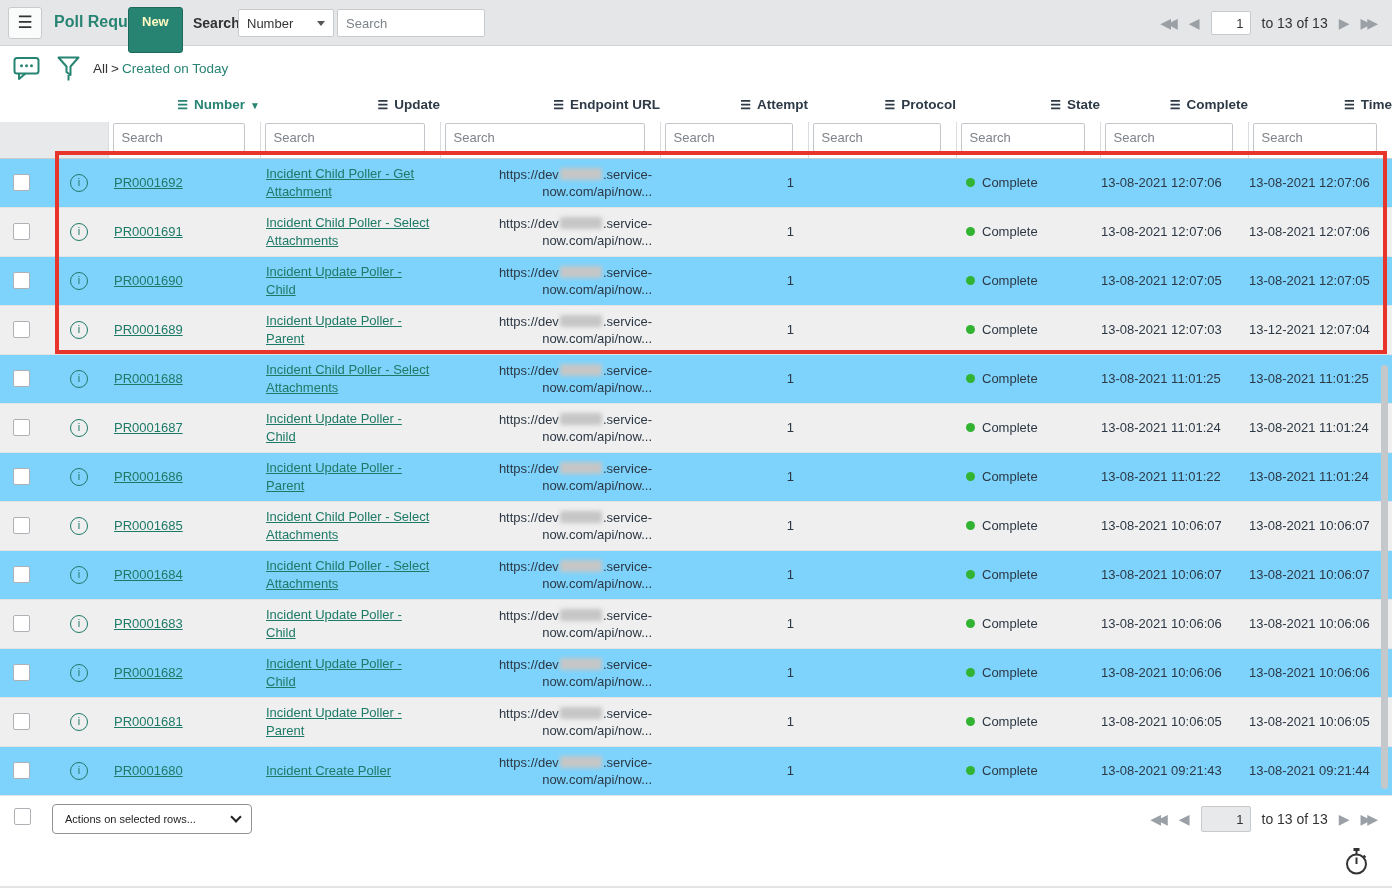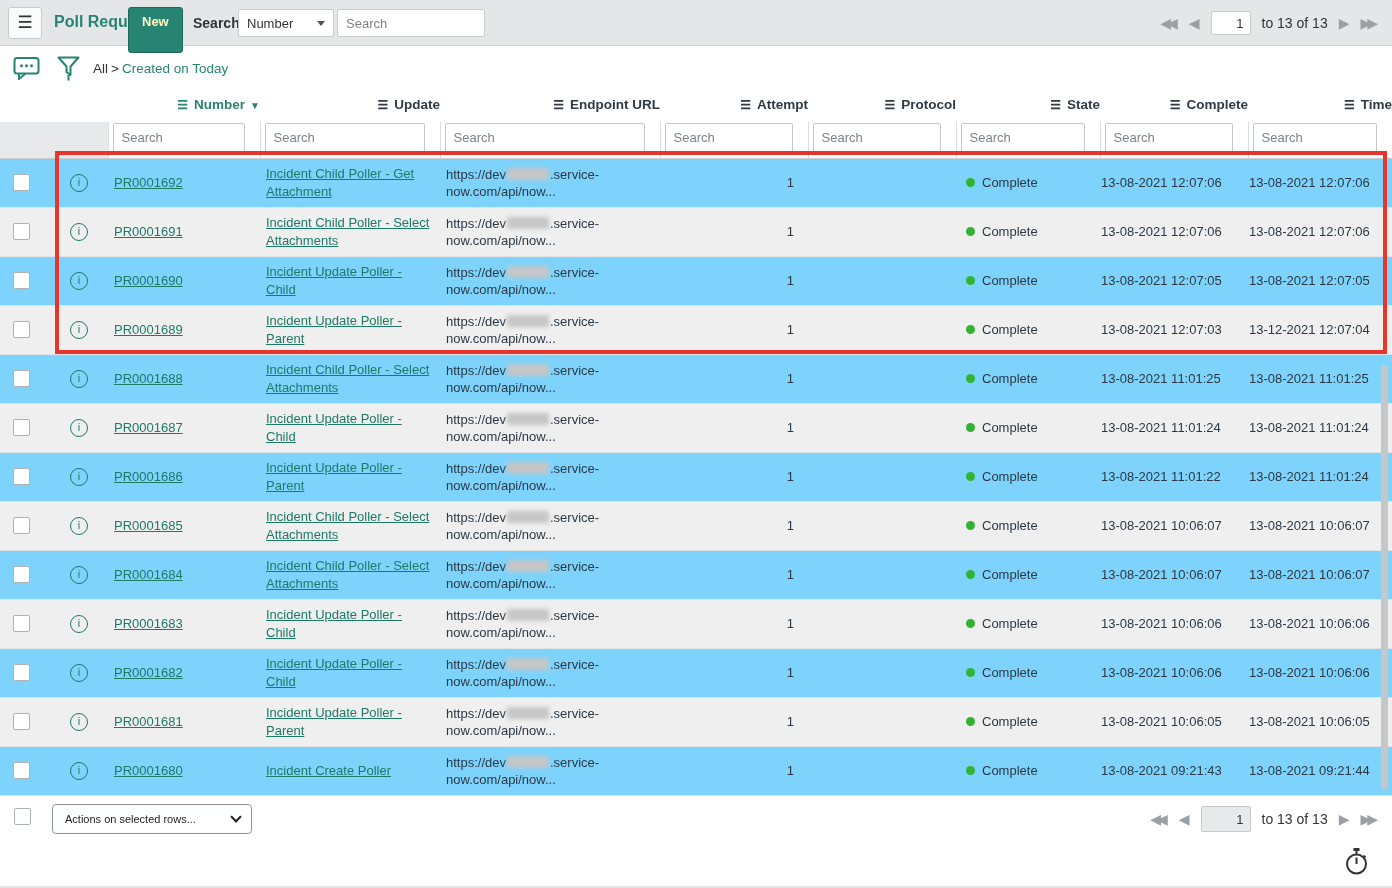--- a/index.html
+++ b/index.html
@@ -76,21 +76,21 @@
   .lnk { color:#1d7a67; text-decoration:underline; cursor:pointer; font-size:13px; }
   .c-check { padding-left:13px; }
   .cb { display:inline-block; width:17px; height:17px; background:#fff;
     border:1px solid #aeb2b6; border-radius:2px; cursor:pointer; vertical-align:middle; }
   .info-i { display:inline-block; width:18px; height:18px; border:1.5px solid #1d7a67;
     border-radius:50%; color:#1d7a67; font-size:11px; line-height:15px; text-align:center;
     cursor:pointer; margin-left:16px; vertical-align:middle; }
   .info-i::before { content:"i"; }
   .c-num { padding-left:6px; }
   .c-poller { padding-left:6px; padding-right:10px; line-height:18px; }
-  .c-url { padding-left:6px; padding-right:8px; line-height:17px; }
+  .c-url { padding-left:6px; padding-right:8px; line-height:17px;text-align:right; }
   .redacted { display:inline-block; width:42px; height:12px; background:#c6c6c6;
     border-radius:1px; filter:blur(2px); vertical-align:-1px; margin:0 1px; }
   .c-attempt { text-align:right; padding-right:14px; }
   .c-state { padding-left:10px; white-space:nowrap; }
   .dot { display:inline-block; width:9px; height:9px; border-radius:50%;
     background:#32b332; margin-right:7px; }
   .c-created,.c-time { white-space:nowrap; }
 
   
   .hl-box { position:absolute; left:55px; top:151px; width:1332px; height:203px;

